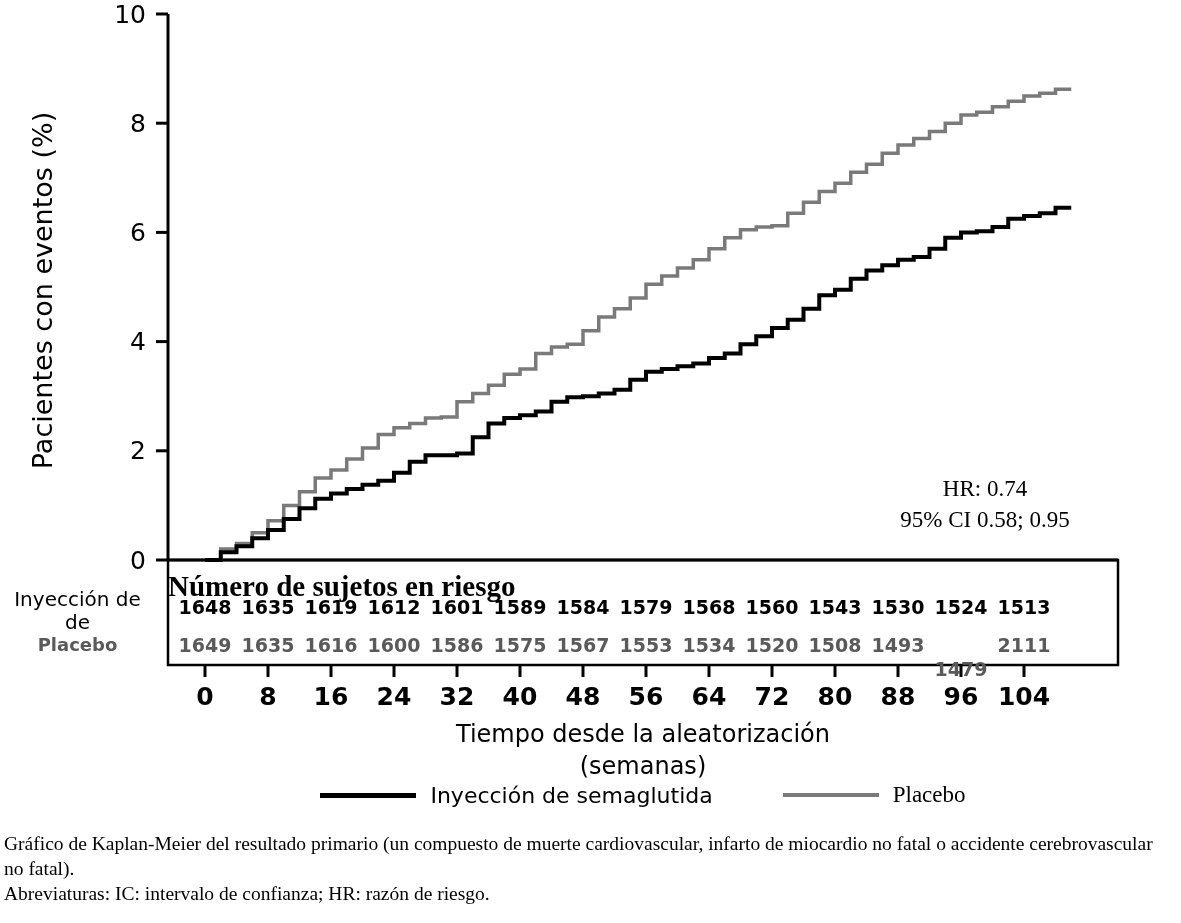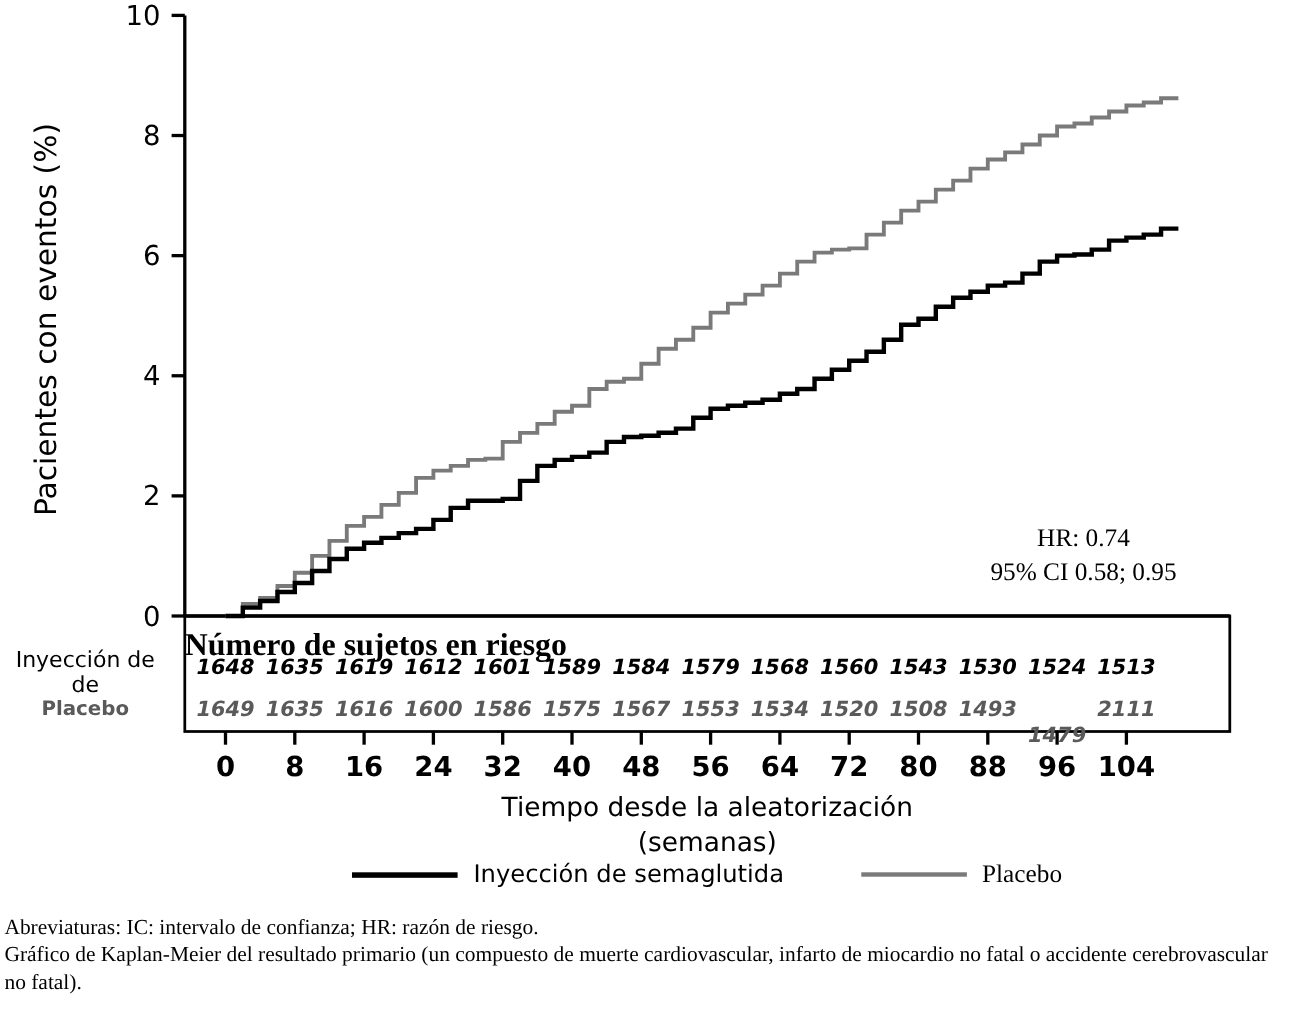--- a/index.html
+++ b/index.html
@@ -76,21 +76,20 @@
   .risk-row {
     position: absolute;
     font-size: 19px;
     font-family: "DejaVu Sans", sans-serif;
     font-weight: bold;
   }
   .risk-row span {
     position: absolute;
     transform: translateX(-50%);
     white-space: nowrap;
-    font-style: italic;
   }
   .row-sema { top: 596px; color: #000; }
   .row-plac { top: 634px; color: #5a5a5a; }
   .risk-side {
     position: absolute;
     font-family: "DejaVu Sans", sans-serif;
     text-align: center;
     white-space: nowrap;
   }
   .side-sema {
@@ -281,16 +280,16 @@
         <span class="lbl">Inyección de semaglutida</span>
       </div>
       <div class="legend-item serif-lbl">
         <span class="legend-line" id="legend-line-plac" style="border-top-width: 4px; border-top-color: rgb(122, 122, 122);"></span>
         <span class="lbl">Placebo</span>
       </div>
     </div>
   </div>
 
   <div class="caption">
+    <p>Gráfico de Kaplan-Meier del resultado primario (un compuesto de muerte cardiovascular, infarto de miocardio no fatal o accidente cerebrovascular no fatal).</p>
     <p>Abreviaturas: IC: intervalo de confianza; HR: razón de riesgo.</p>
-    <p>Gráfico de Kaplan-Meier del resultado primario (un compuesto de muerte cardiovascular, infarto de miocardio no fatal o accidente cerebrovascular no fatal).</p>
   </div>
 </div>
 
 </body></html>

